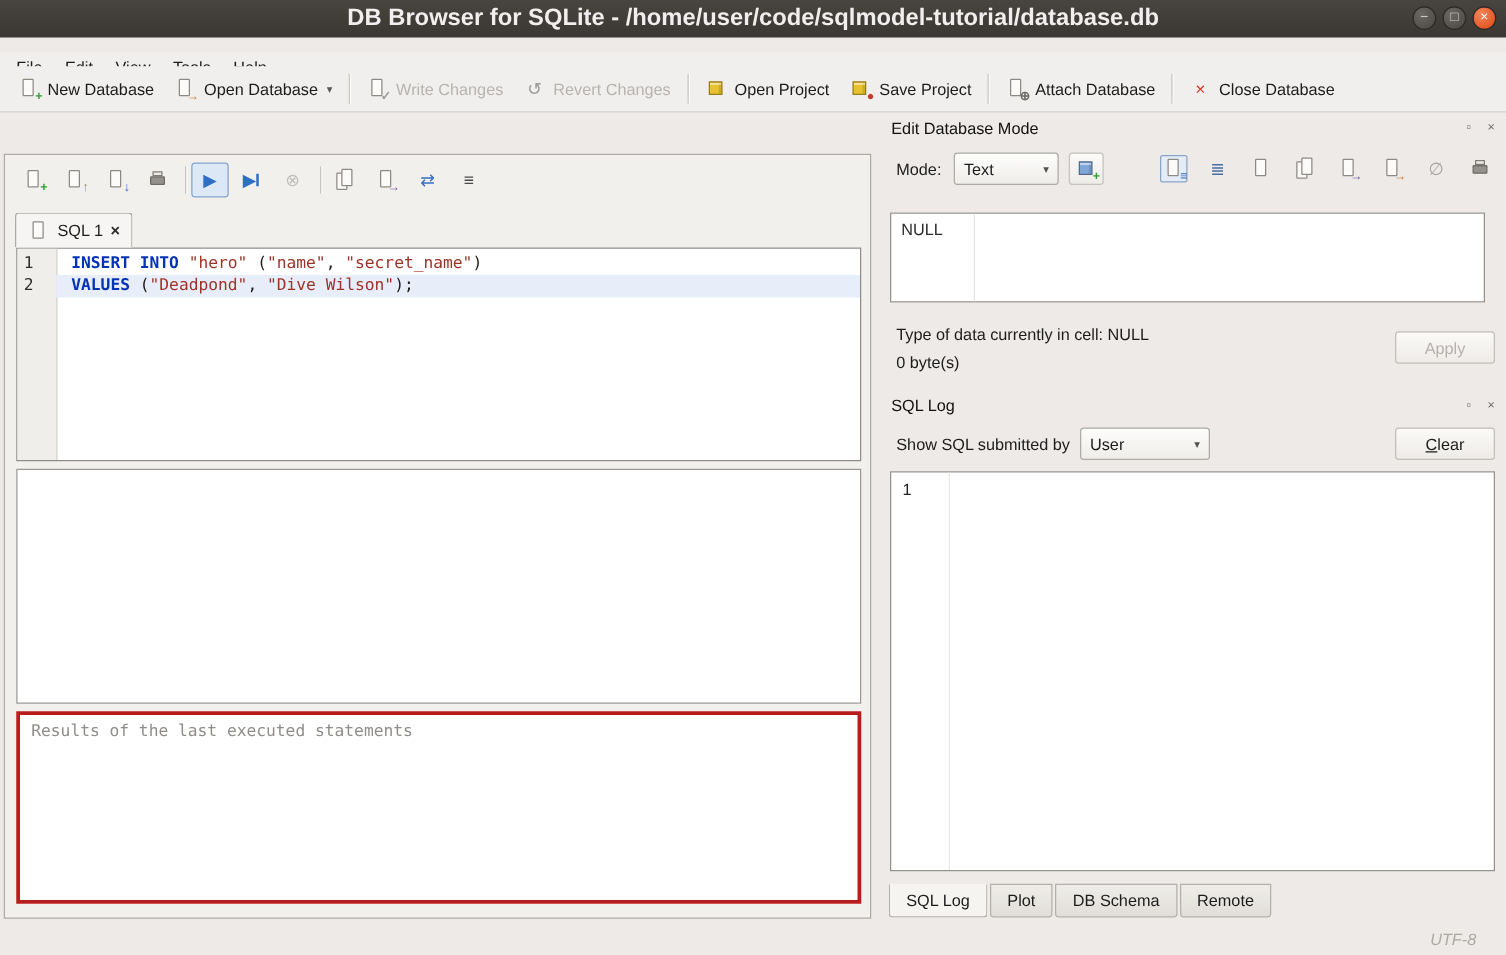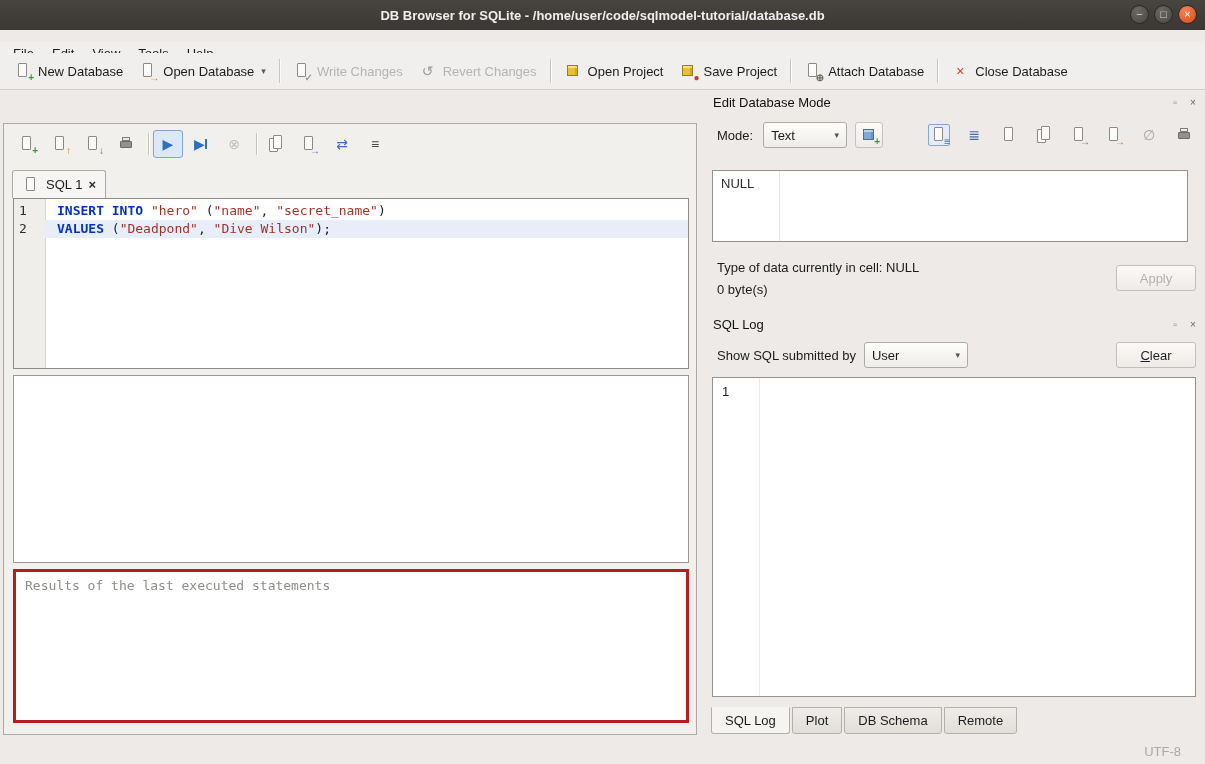--- a/index.html
+++ b/index.html
@@ -5,21 +5,21 @@
   * { box-sizing: border-box; }
   html,body { margin:0; padding:0; }
   body {
     width:1205px; height:764px; position:relative; overflow:hidden;
     background:#edeae7; color:#1c1c1c;
     font-family:"Liberation Sans", sans-serif; font-size:13px;
   }
   
   .titlebar { position:absolute; left:0; top:0; width:100%; height:30px;
     background:linear-gradient(#48443f,#3a3734); display:flex; align-items:center; justify-content:center; }
-  .titlebar .title { color:#f0efed; font-size:13px; font-weight:bold; }
+  .titlebar .title { color:#f0efed; font-size:19px; font-weight:bold; }
   .winctrl { position:absolute; right:8px; top:5px; display:flex; gap:5px; }
   .wbtn { width:19px; height:19px; border-radius:50%; border:1px solid #2b2926;
     background:radial-gradient(circle at 35% 30%, #6b6762, #4a4641);
     color:#d6d3cf; font-size:11px; line-height:17px; text-align:center; }
   .wbtn.close { background:radial-gradient(circle at 35% 30%, #f2855a, #dd4814); color:#fff; }
   
   .menubar { position:absolute; left:0; top:30px; width:100%; height:23px; background:#f1efed;
     display:flex; align-items:center; padding-left:4px;margin-top:12px; }
   .menu-item { padding:2px 9px; }
   .toolbar { position:absolute; left:0; top:53px; width:100%; height:37px; background:#f1efed;
@@ -103,21 +103,21 @@
   #clear-btn { width:80px; margin-left:auto; }
   .logbox { position:absolute; left:9px; top:287px; width:484px; height:320px; background:#fff; border:1px solid #96938f; }
   .logbox::after { content:""; position:absolute; left:46px; top:0; bottom:0; border-left:1px solid #eceae6; }
   .logbox .lnum { position:absolute; left:9px; top:6px; color:#222; }
   .bottomtabs { position:absolute; left:8px; top:617px; display:flex; }
   .btab { padding:5px 13px; background:linear-gradient(#efede9,#e1ded9); border:1px solid #b3b0ac;
     border-radius:0 0 3px 3px; margin-right:2px; }
   .btab.active { background:#f6f4f1; border-top-color:#f6f4f1; }
   
   .statusbar { position:absolute; left:0; top:740px; width:100%; height:24px; background:#edeae7; }
-  .statusbar .enc { position:absolute; right:24px; top:4px; color:#aca9a4; }
+  .statusbar .enc { position:absolute; right:24px; top:4px; color:#aca9a4;font-style:italic; }
   u { text-decoration:underline; }
 </style>
 </head>
 <body>
 
 <div>
 
   <div class="titlebar">
     <div class="title">DB Browser for SQLite - /home/user/code/sqlmodel-tutorial/database.db</div>
     <div class="winctrl">

